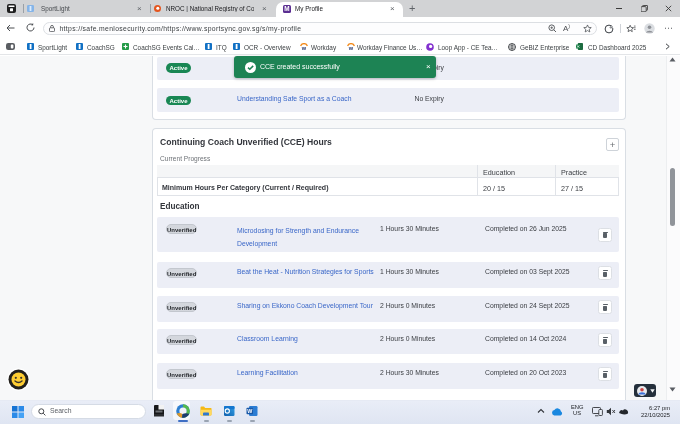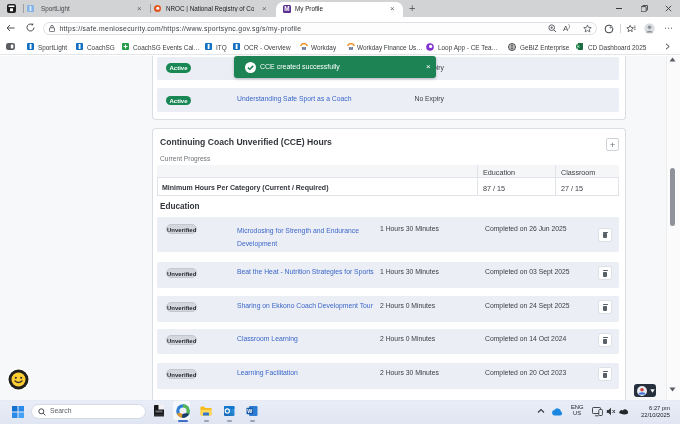--- a/index.html
+++ b/index.html
@@ -211,23 +211,23 @@
 <div class="abs" style="left:606px; top:138px; width:13px; height:13px; border:1px solid #ced3d9; border-radius:2px;">
   <div style="position:absolute; left:0; top:0; width:11px; height:11px; line-height:11px; text-align:center; font-size:9.5px; color:#6a6e73;">+</div>
 </div>
 <div class="abs" style="left:160px; top:155px; font-size:6.6px; color:#6e7277;">Current Progress</div>
 
 <div class="abs" style="left:157px; top:165px; width:462px; height:31px; border:1px solid #e0e3e8;"></div>
 <div class="abs" style="left:157px; top:165px; width:462px; height:13px; background:#f5f6f7; border-bottom:1px solid #e0e3e8;"></div>
 <div class="abs" style="left:477px; top:165px; width:1px; height:31px; background:#e0e3e8;"></div>
 <div class="abs" style="left:555px; top:165px; width:1px; height:31px; background:#e0e3e8;"></div>
 <div class="abs" style="left:483px; top:167.5px; font-size:7.2px; color:#3a3d42;">Education</div>
-<div class="abs" style="left:561px; top:167.5px; font-size:7.2px; color:#3a3d42;">Classroom</div>
+<div class="abs" style="left:561px; top:167.5px; font-size:7.2px; color:#3a3d42;">Practice</div>
 <div class="abs" style="left:162px; top:183.5px; font-size:7px; font-weight:bold; color:#32353b;">Minimum Hours Per Category (Current / Required)</div>
-<div class="abs" style="left:483px; top:183.5px; font-size:7.2px; color:#3a3d42;">87 / 15</div>
+<div class="abs" style="left:483px; top:183.5px; font-size:7.2px; color:#3a3d42;">20 / 15</div>
 <div class="abs" style="left:561px; top:183.5px; font-size:7.2px; color:#3a3d42;">27 / 15</div>
 <div class="abs" style="left:160px; top:201.5px; font-size:8.2px; font-weight:bold; color:#32353b;">Education</div>
 
 <div class="abs row" style="top:217px; height:35px;"></div>
 <div class="abs row" style="top:262px; height:26px;"></div>
 <div class="abs row" style="top:296px; height:26px;"></div>
 <div class="abs row" style="top:329px; height:25px;"></div>
 <div class="abs row" style="top:363px; height:25.5px;"></div>
 
 <div class="abs badge ubadge" style="left:166px; top:223.5px;">Unverified</div>

